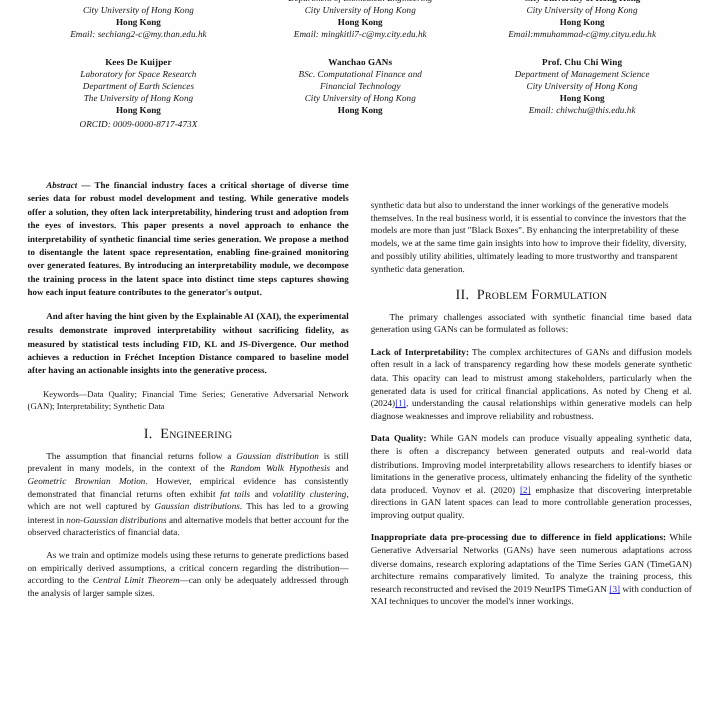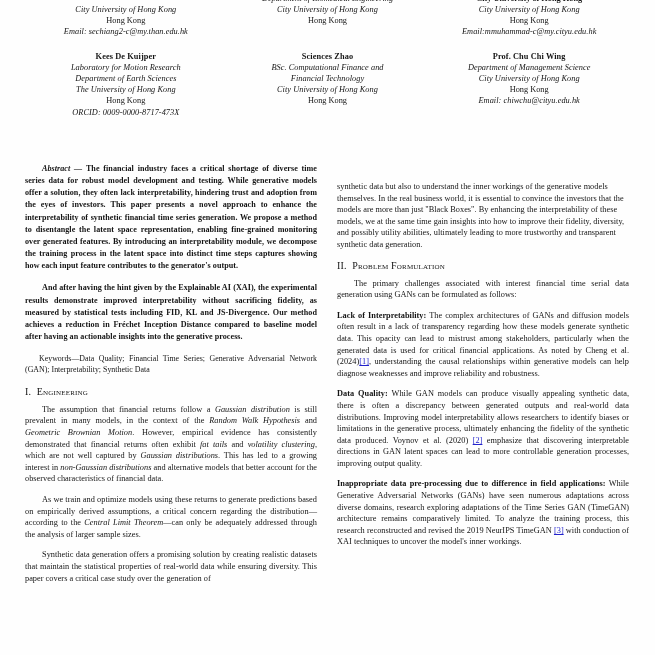--- a/index.html
+++ b/index.html
@@ -47,21 +47,21 @@
     letter-spacing: .1px;
   }
   .au-line {
     font-size: 8.3px;
     font-style: italic;
     line-height: 11.2px;
     letter-spacing: .05px;
   }
   .au-plain {
     font-size: 8.3px;
-    font-weight: normal;
+    font-weight: bold;
     line-height: 11.2px;
   }
   .au-clip-top {
     overflow: hidden;
     height: 4px;
     line-height: 11.2px;
     position: relative;
   }
   .au-clip-top > span {
     position: absolute;
@@ -105,22 +105,22 @@
     font-style: italic;
   }
   .kw {
     font-size: 7.9px;
     line-height: 11.3px;
     text-align: justify;
     text-indent: 14px;
     margin: 0 0 10px 0;
   }
   .sec-head {
-    text-align: left;
-    font-size: 10px;
+    text-align: center;
+    font-size: 13px;
     margin: 9px 0 7px 0;
     letter-spacing: .2px;
   }
   .sec-head .num { font-variant: small-caps; }
   .sec-head .ttl {
     font-variant: small-caps;
   }
   p.body {
     font-size: 8.3px;
     line-height: 11.6px;
@@ -153,89 +153,89 @@
       <div class="au-plain">Hong Kong</div>
       <div class="au-line">Email: sechiang2-c@my.than.edu.hk</div>
     </div>
 
     <div class="author-col">
       <div class="au-clip-top">
           <span>Department of Biomedical Engineering</span>
         </div>
       <div class="au-line">City University of Hong Kong</div>
       <div class="au-plain">Hong Kong</div>
+      <div class="au-line">Email: mingkitli7-c@my.city.edu.hk</div>
     </div>
 
     <div class="author-col">
       <div class="au-clip-top bold">
           <span>City University of Hong Kong</span>
         </div>
       <div class="au-line">City University of Hong Kong</div>
       <div class="au-plain">Hong Kong</div>
       <div class="au-line">Email:mmuhammad-c@my.cityu.edu.hk</div>
     </div>
 
   </div>
 
   <div class="authors-grid authors-row2">
 
     <div class="author-col">
       <div class="au-name">Kees De Kuijper</div>
-      <div class="au-line">Laboratory for Motion Research</div>
+      <div class="au-line">Laboratory for Space Research</div>
       <div class="au-line">Department of Earth Sciences</div>
       <div class="au-line">The University of Hong Kong</div>
       <div class="au-plain">Hong Kong</div>
       <div class="au-line">ORCID: 0009-0000-8717-473X</div>
     </div>
 
     <div class="author-col">
-      <div class="au-name">Sciences Zhao</div>
+      <div class="au-name">Wanchao GANs</div>
       <div class="au-line">BSc. Computational Finance and</div>
       <div class="au-line">Financial Technology</div>
       <div class="au-line">City University of Hong Kong</div>
       <div class="au-plain">Hong Kong</div>
     </div>
 
     <div class="author-col">
       <div class="au-name">Prof. Chu Chi Wing</div>
       <div class="au-line">Department of Management Science</div>
       <div class="au-line">City University of Hong Kong</div>
       <div class="au-plain">Hong Kong</div>
-      <div class="au-line">Email: chiwchu@cityu.edu.hk</div>
+      <div class="au-line">Email: chiwchu@this.edu.hk</div>
     </div>
 
   </div>
 
   <div class="body-cols">
 
     <div class="col">
 
       <p class="abstract-p"><span class="lead">Abstract — </span><span>The financial industry faces a critical shortage of diverse time series data for robust model development and testing. While generative models offer a solution, they often lack interpretability, hindering trust and adoption from the eyes of investors. This paper presents a novel approach to enhance the interpretability of synthetic financial time series generation. We propose a method to disentangle the latent space representation, enabling fine-grained monitoring over generated features. By introducing an interpretability module, we decompose the training process in the latent space into distinct time steps captures showing how each input feature contributes to the generator's output.</span></p>
 
       <p class="abstract-p">And after having the hint given by the Explainable AI (XAI), the experimental results demonstrate improved interpretability without sacrificing fidelity, as measured by statistical tests including FID, KL and JS-Divergence. Our method achieves a reduction in Fréchet Inception Distance compared to baseline model after having an actionable insights into the generative process.</p>
 
       <p class="kw">Keywords—Data Quality; Financial Time Series; Generative Adversarial Network (GAN); Interpretability; Synthetic Data</p>
 
       <div class="sec-head"><span class="num">I.</span>&nbsp;&nbsp;<span class="ttl">Engineering</span></div>
 
       <p class="body spaced"><span><span>The assumption that financial returns follow a </span><i>Gaussian distribution</i><span> is still prevalent in many models, in the context of the </span><i>Random Walk Hypothesis</i><span> and </span><i>Geometric Brownian Motion</i><span>. However, empirical evidence has consistently demonstrated that financial returns often exhibit </span><i>fat tails</i><span> and </span><i>volatility clustering</i><span>, which are not well captured by </span><i>Gaussian distributions</i><span>. This has led to a growing interest in </span><i>non-Gaussian distributions</i><span> and alternative models that better account for the observed characteristics of financial data.</span></span></p>
 
       <p class="body spaced"><span><span>As we train and optimize models using these returns to generate predictions based on empirically derived assumptions, a critical concern regarding the distribution—according to the </span><i>Central Limit Theorem</i><span>—can only be adequately addressed through the analysis of larger sample sizes.</span></span></p>
 
-      <p class="body">Synthetic data generation offers a promising solution by creating realistic datasets that maintain the statistical properties of real-world data while ensuring diversity. This paper covers a critical case study over the generation of</p>
 
     </div>
 
     <div class="col">
 
       <p class="body nojust" style="text-indent:0;margin-bottom:9px;">synthetic data but also to understand the inner workings of the generative models themselves. In the real business world, it is essential to convince the investors that the models are more than just "Black Boxes". By enhancing the interpretability of these models, we at the same time gain insights into how to improve their fidelity, diversity, and possibly utility abilities, ultimately leading to more trustworthy and transparent synthetic data generation.</p>
 
       <div class="sec-head"><span class="num">II.</span>&nbsp;&nbsp;<span class="ttl">Problem Formulation</span></div>
 
-      <p class="body spaced">The primary challenges associated with interest financial time serial data generation using GANs  can be formulated as follows:</p>
+      <p class="body spaced">The primary challenges associated with synthetic financial time based data generation using GANs  can be formulated as follows:</p>
 
       <p class="body spaced" style="text-indent:0;"><b>Lack of Interpretability:</b><span> The complex architectures of GANs and diffusion models often result in a lack of transparency regarding how these models generate synthetic data. This opacity can lead to mistrust among stakeholders, particularly when the generated data is used for critical financial applications. As noted by Cheng et al. (2024)</span><a class="cite">[1]</a><span>, understanding the causal relationships within generative models can help diagnose weaknesses and improve reliability and robustness.</span></p>
 
       <p class="body spaced" style="text-indent:0;"><b>Data Quality:</b><span> While GAN models can produce visually appealing synthetic data, there is often a discrepancy between generated outputs and real-world data distributions. Improving model interpretability allows researchers to identify biases or limitations in the generative process, ultimately enhancing the fidelity of the synthetic data produced. Voynov et al. (2020) </span><a class="cite">[2]</a><span> emphasize that discovering interpretable directions in GAN latent spaces can lead to more controllable generation processes, improving output quality.</span></p>
 
       <p class="body spaced" style="text-indent:0;"><b>Inappropriate data pre-processing due to difference in field applications:</b><span> While Generative Adversarial Networks (GANs) have seen numerous adaptations across diverse domains, research exploring adaptations of the Time Series GAN (TimeGAN) architecture remains comparatively limited. To analyze the training process, this research reconstructed and revised the 2019 NeurIPS TimeGAN </span><a class="cite">[3]</a><span> with conduction of XAI techniques to uncover the model's inner workings.</span></p>
 
     </div>
 
   </div>

